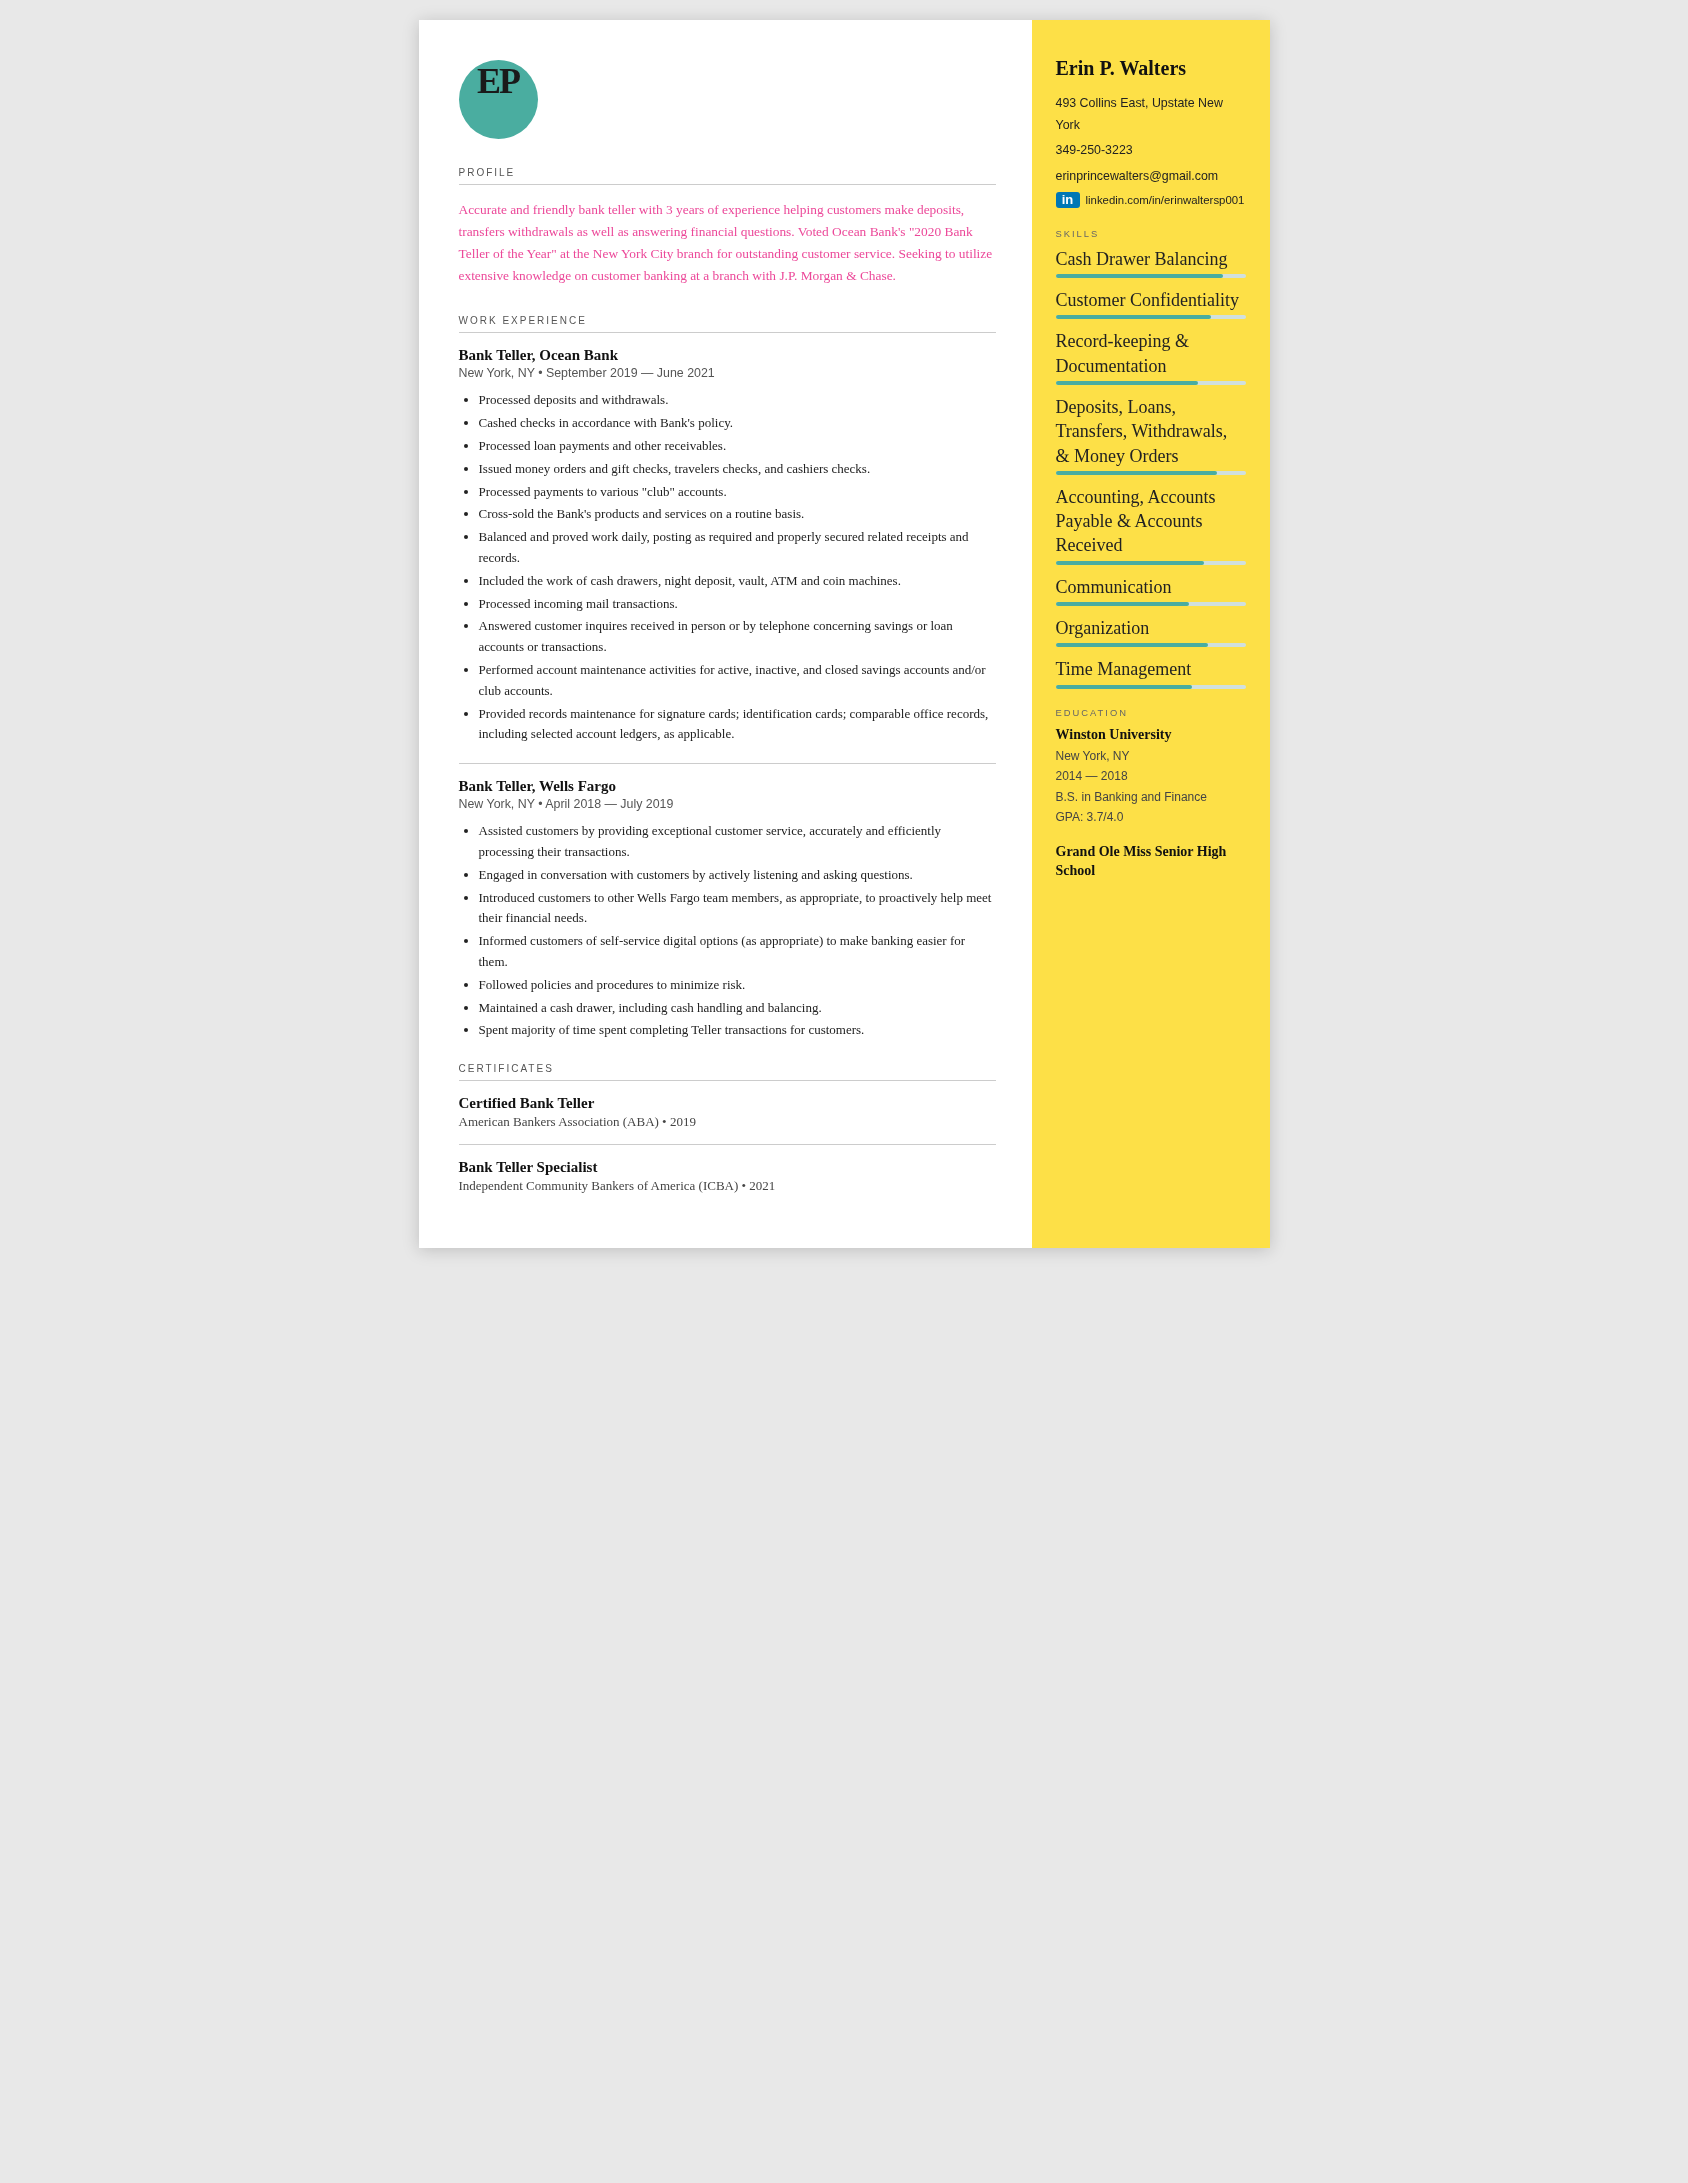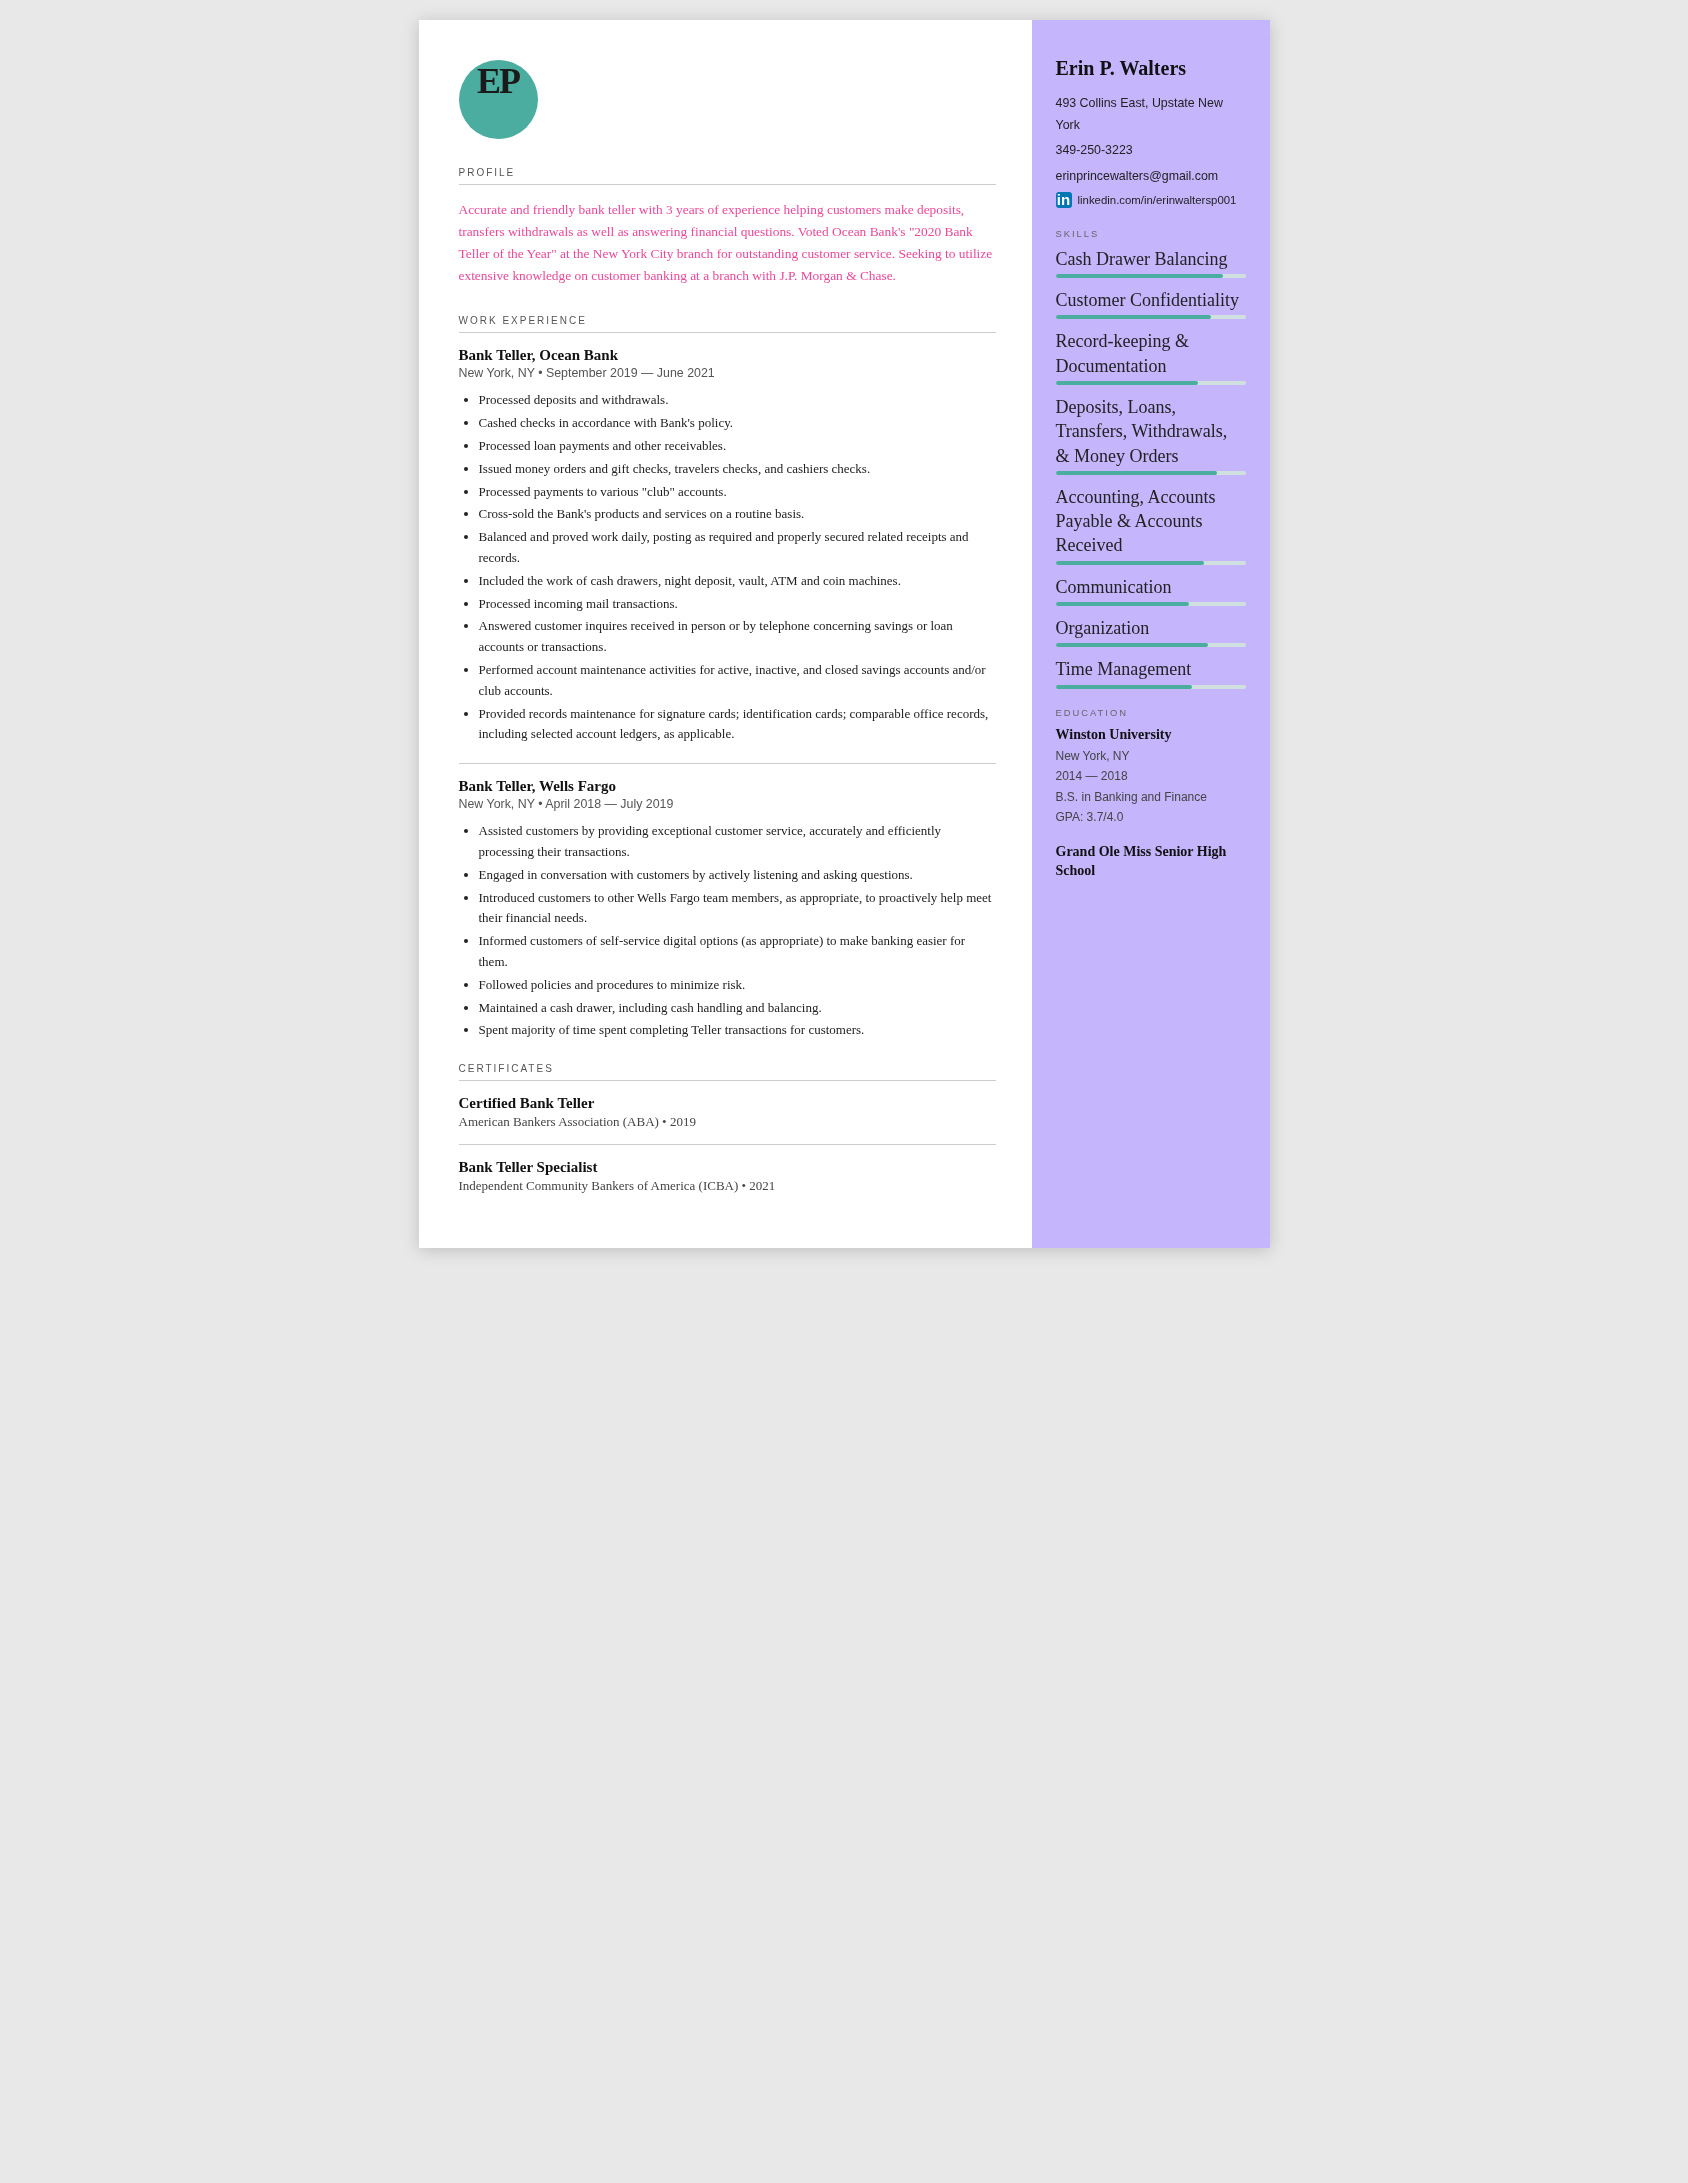--- a/index.html
+++ b/index.html
@@ -98,21 +98,21 @@
     }
     .cert-meta {
       font-size: 13px;
       color: #444;
       margin-bottom: 14px;
     }
 
     
     .sidebar {
       width: 238px;
-      background: #c4b5fd;
+      background: #fde047;
       padding: 36px 24px 40px 24px;
       flex-shrink: 0;
     }
     .sidebar-name {
       font-size: 20px;
       font-weight: bold;
       color: #111;
       margin-bottom: 12px;
       line-height: 1.25;
     }
@@ -126,29 +126,29 @@
     .sidebar-linkedin {
       display: flex;
       align-items: center;
       gap: 6px;
       font-size: 11.4px;
       color: #222;
       margin-bottom: 20px;
       font-family: Arial, sans-serif;
     }
     .linkedin-icon {
-      width: 16px;
+      width: 24px;
       height: 16px;
       background: #0077b5;
       border-radius: 3px;
       display: inline-flex;
       align-items: center;
       justify-content: center;
       color: white;
-      font-size: 15px;
+      font-size: 13px;
       font-weight: bold;
       font-family: Arial, sans-serif;
       flex-shrink: 0;
     }
     .sidebar-section-label {
       font-size: 9.4px;
       letter-spacing: 2px;
       text-transform: uppercase;
       color: #666;
       font-family: Arial, sans-serif;

